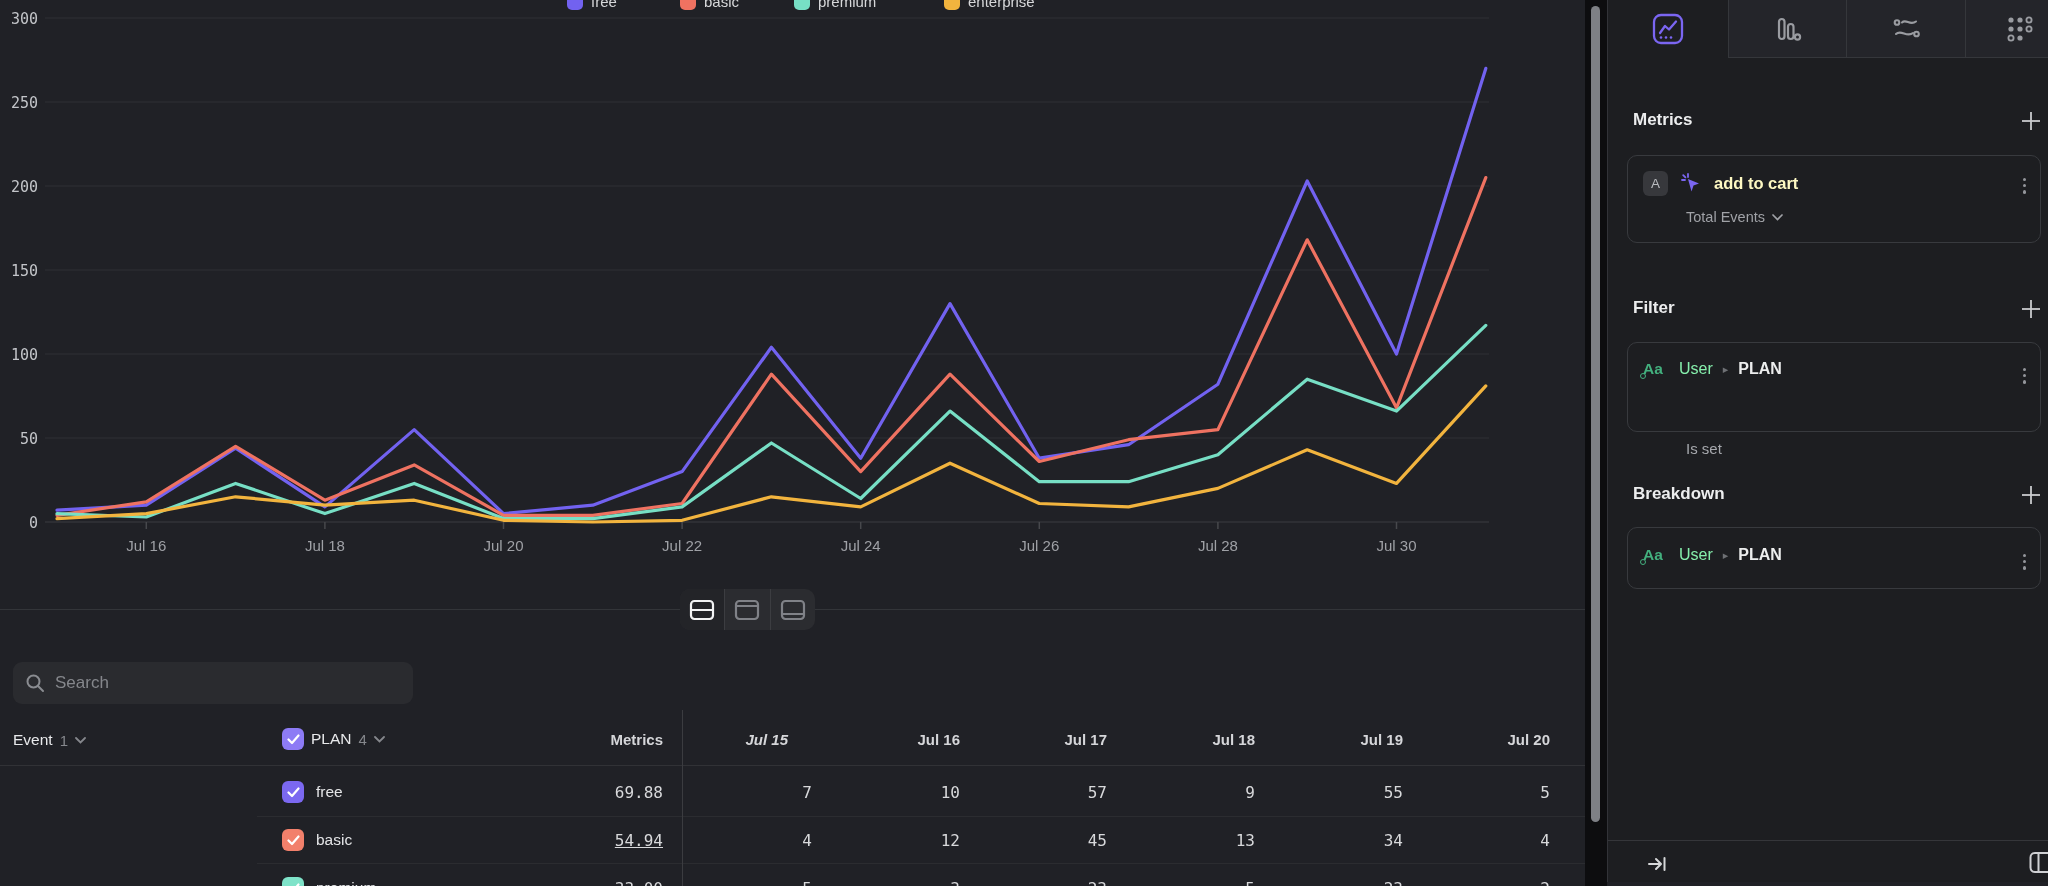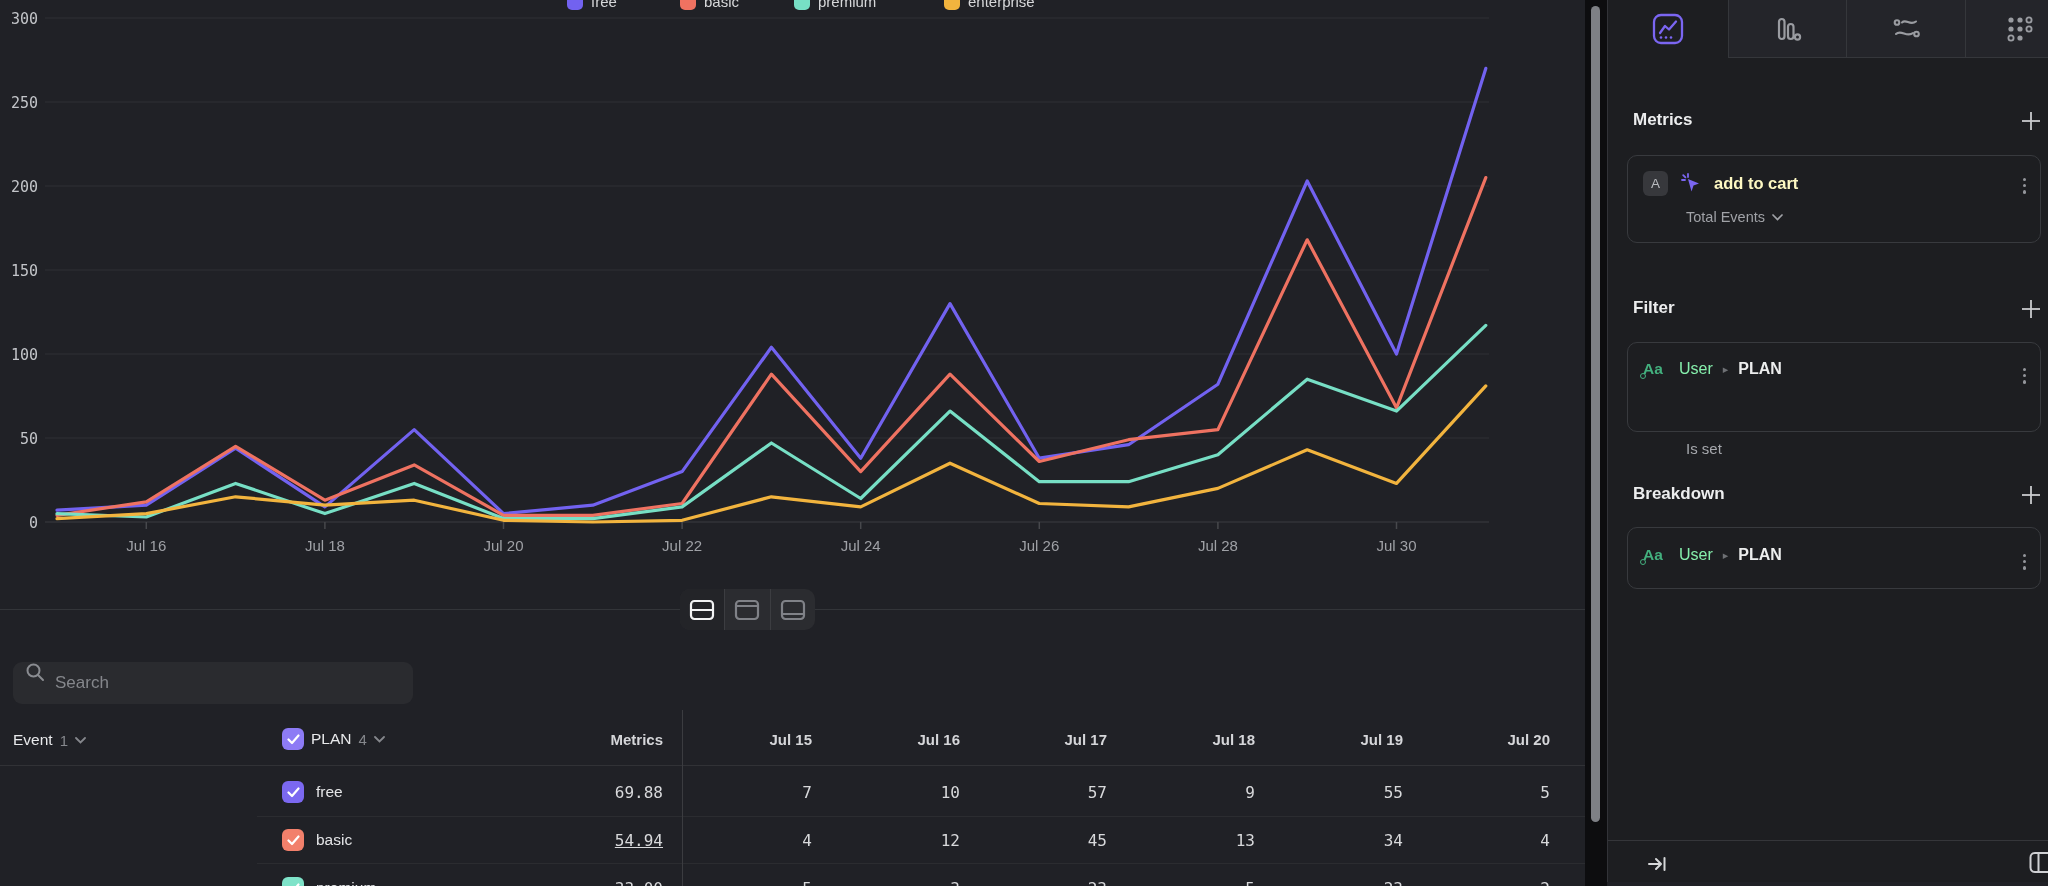--- a/index.html
+++ b/index.html
@@ -27,21 +27,21 @@
   #splitter-line { left:0; top:609px; width:1585px; height:1px; background:#333539; }
   #view-toggle { left:680px; top:589px; width:135px; height:41px; background:#2b2c30;
     border-radius:10px; display:flex; overflow:hidden; }
   .toggle-btn { flex:1; display:flex; align-items:center; justify-content:center; }
   .toggle-btn + .toggle-btn { border-left:1px solid #3c3d41; }
   .toggle-btn.active { background:#232428; }
   .toggle-btn svg { display:block; }
 
   
   #search-box { left:13px; top:662px; width:400px; height:42px; background:#2a2b2f;
-    border-radius:9px; display:flex; padding:0 12px; gap:10px; }
+    border-radius:9px; display:flex; align-items:center; padding:0 12px; gap:10px; }
   #search-box input { flex:1; background:transparent; border:none; outline:none;
     color:#d7d8da; font-size:17px; font-family:"Liberation Sans", sans-serif; }
   #search-box input::placeholder { color:#85878c; }
 
   
   .hdr-cluster { position:absolute; display:flex; align-items:center; gap:7px; height:24px; }
   .hdr-label { color:#e8e9eb; font-size:15.5px; }
   .hdr-count { color:#85878c; font-size:15px; }
   .num-col { position:absolute; width:120px; text-align:right; }
   .hdr-num { color:#d5d6d9; font-size:15px; font-weight:bold; }
@@ -193,21 +193,21 @@
           <polyline points="1.5,5.5 5,9 11.5,1.5" fill="none" stroke="#fff" stroke-width="2.2" stroke-linecap="round" stroke-linejoin="round"></polyline>
         </svg>
     </span>
     <span class="hdr-label">PLAN</span>
     <span class="hdr-count">4</span>
     <svg width="11" height="7" viewBox="0 0 11 7">
         <polyline points="1,1 5.5,5.5 10,1" fill="none" stroke="#85878c" stroke-width="1.8" stroke-linecap="round"></polyline>
       </svg>
   </div>
   <div class="num-col hdr-num" style="left:543px; top:731px;">Metrics</div>
-  <div class="num-col hdr-num" style="left:692px; top:731px;">Jul 15</div>
+  <div class="num-col hdr-num" style="left:668px; top:731px;font-style:italic;">Jul 15</div>
   <div class="num-col hdr-num" style="left:840px; top:731px;">Jul 16</div>
   <div class="num-col hdr-num" style="left:987px; top:731px;">Jul 17</div>
   <div class="num-col hdr-num" style="left:1135px; top:731px;">Jul 18</div>
   <div class="num-col hdr-num" style="left:1283px; top:731px;">Jul 19</div>
   <div class="num-col hdr-num" style="left:1430px; top:731px;">Jul 20</div>
 
   <div class="abs" id="header-sep"></div>
   <div class="abs row-sep" style="top:816px;"></div>
   <div class="abs row-sep" style="top:863px;"></div>
   <div class="abs" id="col-divider"></div>

